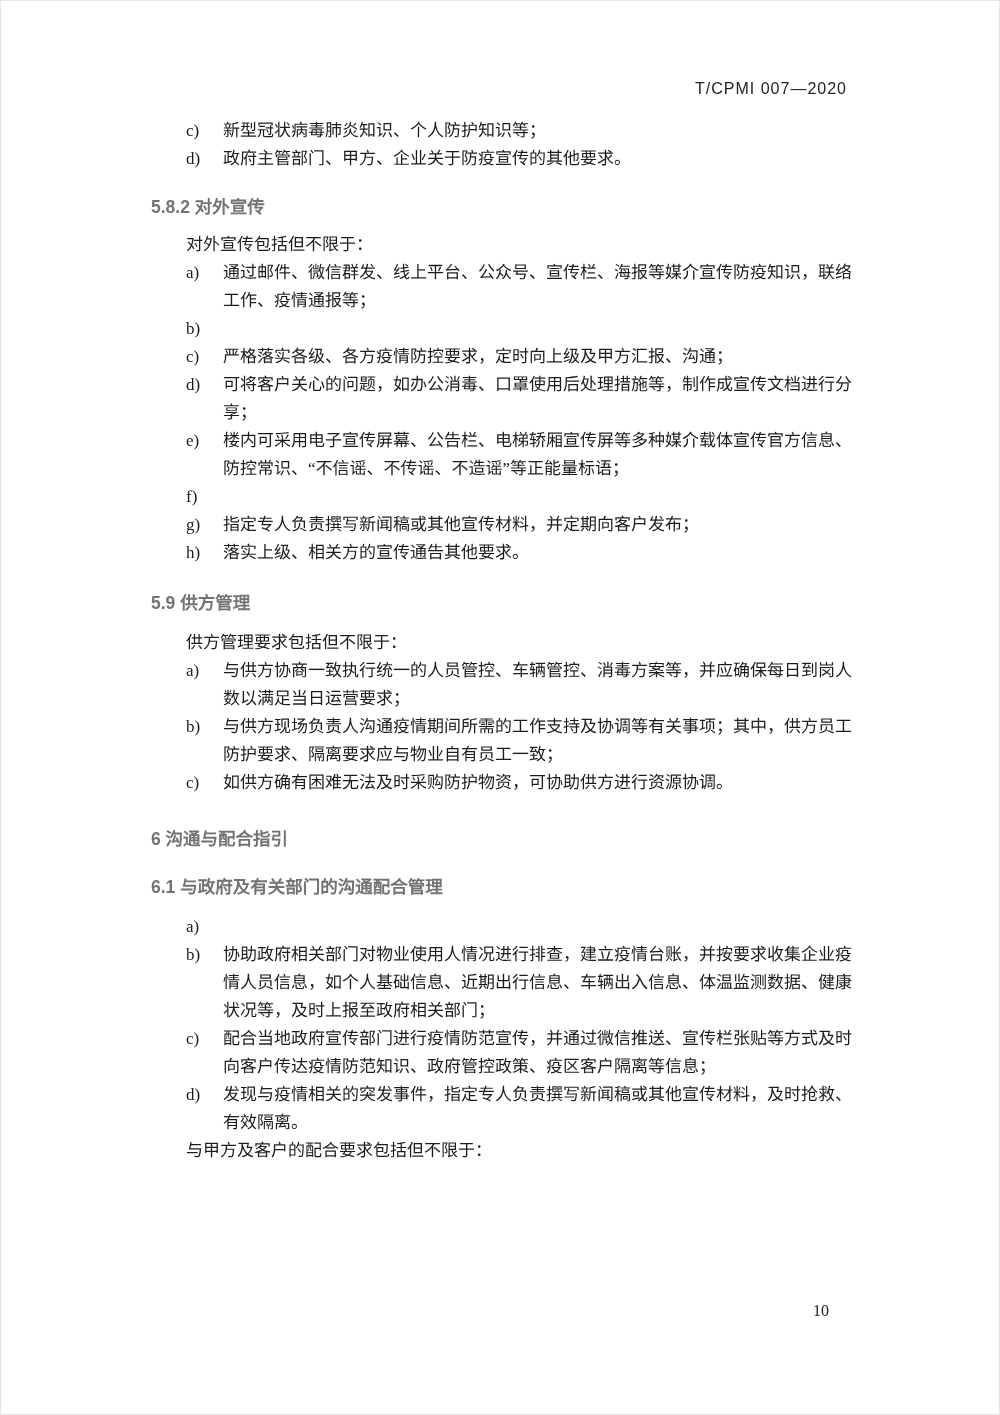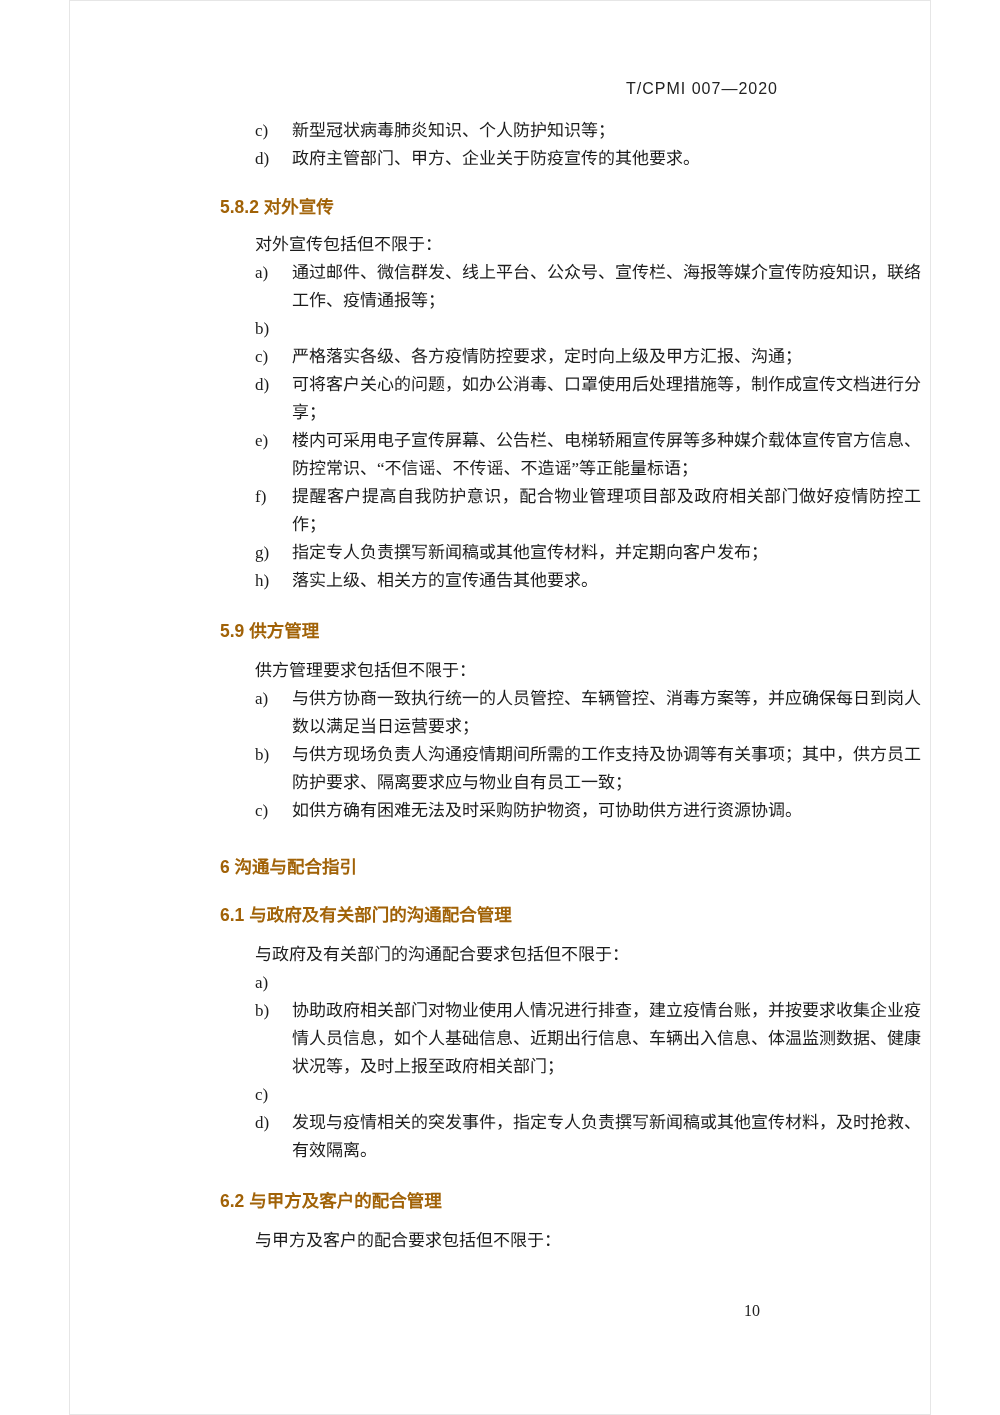--- a/index.html
+++ b/index.html
@@ -2,21 +2,21 @@
 <html lang="zh-CN"><head>
 <meta charset="utf-8">
 <style>
   html, body {
     margin: 0;
     padding: 0;
     background: #ffffff;
   }
   .page {
     position: relative;
-    width: 862px;
+    width: 1000px;
     height: 1415px;
     margin: 0 auto;
     background: #ffffff;
     color: #1c1c1c;
     font-family: "Liberation Serif", "DejaVu Serif", serif;
     font-size: 17px;
     line-height: 28px;
     overflow: hidden;
     box-sizing: border-box;
     border: 1px solid #e6e6e6;
@@ -36,21 +36,21 @@
     position: absolute;
     top: 116px;
     left: 150px;
     width: 701px;
   }
   .h-chapter, .h-section, .h-subsection {
     font-family: "Liberation Sans", "DejaVu Sans", sans-serif;
     font-weight: 700;
     font-size: 17.5px;
     line-height: 24px;
-    color: #a16207;
+    color: #737373;
   }
   .h-chapter   { margin: 30px 0 18px 0; }
   .h-section   { margin: 24px 0 14px 0; }
   .h-subsection{ margin: 22px 0 12px 0; }
   .para {
     margin: 0;
     padding-left: 35px;
     text-align: justify;
   }
   .doc-list { margin: 0; }
@@ -110,21 +110,20 @@
         <div class="list-item">
           <span class="marker">d)</span>
           <span class="item-text">可将客户关心的问题，如办公消毒、口罩使用后处理措施等，制作成宣传文档进行分享；</span>
         </div>
         <div class="list-item">
           <span class="marker">e)</span>
           <span class="item-text">楼内可采用电子宣传屏幕、公告栏、电梯轿厢宣传屏等多种媒介载体宣传官方信息、防控常识、“不信谣、不传谣、不造谣”等正能量标语；</span>
         </div>
         <div class="list-item">
           <span class="marker">f)</span>
-          <span class="item-text">提醒客户提高自我防护意识，配合物业管理项目部及政府相关部门做好疫情防控工作；</span>
         </div>
         <div class="list-item">
           <span class="marker">g)</span>
           <span class="item-text">指定专人负责撰写新闻稿或其他宣传材料，并定期向客户发布；</span>
         </div>
         <div class="list-item">
           <span class="marker">h)</span>
           <span class="item-text">落实上级、相关方的宣传通告其他要求。</span>
         </div>
       </div>
@@ -139,35 +138,34 @@
           <span class="marker">b)</span>
           <span class="item-text">与供方现场负责人沟通疫情期间所需的工作支持及协调等有关事项；其中，供方员工防护要求、隔离要求应与物业自有员工一致；</span>
         </div>
         <div class="list-item">
           <span class="marker">c)</span>
           <span class="item-text">如供方确有困难无法及时采购防护物资，可协助供方进行资源协调。</span>
         </div>
       </div>
       <div class="h-chapter">6  沟通与配合指引</div>
       <div class="h-section">6.1  与政府及有关部门的沟通配合管理</div>
-      <p class="para">与政府及有关部门的沟通配合要求包括但不限于：</p>
       <div class="doc-list">
         <div class="list-item">
           <span class="marker">a)</span>
         </div>
         <div class="list-item">
           <span class="marker">b)</span>
           <span class="item-text">协助政府相关部门对物业使用人情况进行排查，建立疫情台账，并按要求收集企业疫情人员信息，如个人基础信息、近期出行信息、车辆出入信息、体温监测数据、健康状况等，及时上报至政府相关部门；</span>
         </div>
         <div class="list-item">
           <span class="marker">c)</span>
+          <span class="item-text">配合当地政府宣传部门进行疫情防范宣传，并通过微信推送、宣传栏张贴等方式及时向客户传达疫情防范知识、政府管控政策、疫区客户隔离等信息；</span>
         </div>
         <div class="list-item">
           <span class="marker">d)</span>
           <span class="item-text">发现与疫情相关的突发事件，指定专人负责撰写新闻稿或其他宣传材料，及时抢救、有效隔离。</span>
         </div>
       </div>
-      <div class="h-section">6.2  与甲方及客户的配合管理</div>
       <p class="para">与甲方及客户的配合要求包括但不限于：</p>
     </main>
 
   <div class="page-number">10</div>
 </div>
 
 </body></html>

